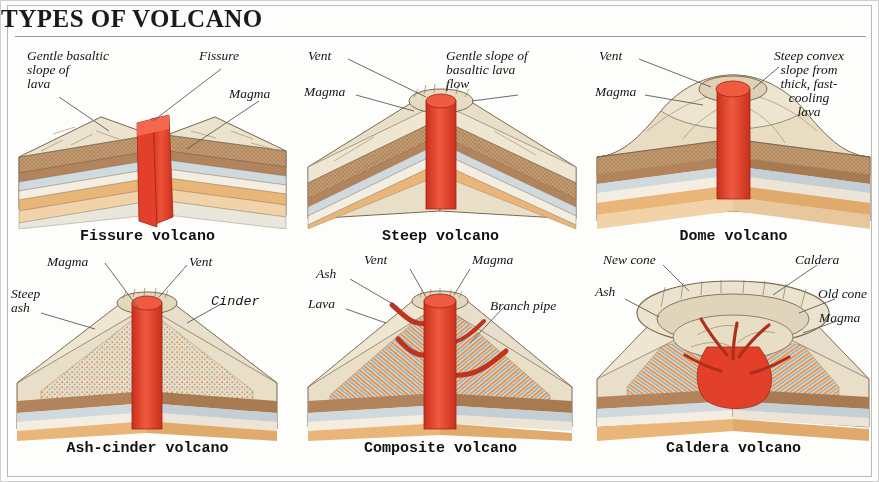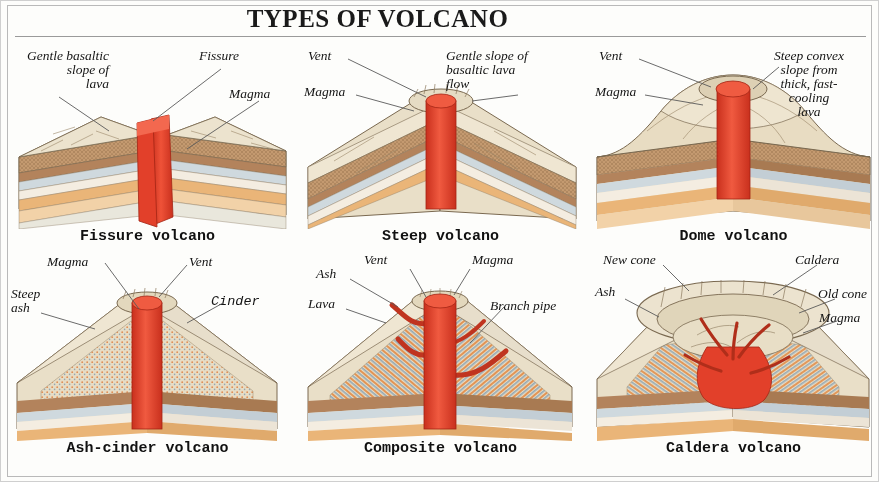--- a/index.html
+++ b/index.html
@@ -1,19 +1,19 @@
 <!DOCTYPE html>
 <html><head>
 <meta charset="utf-8">
 <style>
   html,body{margin:0;padding:0;background:#ffffff;}
   body{width:879px;height:482px;overflow:hidden;font-family:"Liberation Serif",serif;}
   #page{position:relative;width:879px;height:482px;background:#fdfdfb;box-sizing:border-box;border:1px solid #cfcfcf;}
   #frame-inner{position:absolute;left:6px;top:4px;right:6px;bottom:4px;border:1px solid #b9b9b9;box-sizing:border-box;pointer-events:none;}
-  #title{position:absolute;left:0;top:4px;width:753px;text-align:center;font-size:25px;font-weight:bold;letter-spacing:.5px;color:#1a1a1a;font-family:"Liberation Serif",serif;}
+  #title{position:absolute;left:0;top:4px;width:753px;font-size:25px;font-weight:bold;letter-spacing:.5px;color:#1a1a1a;font-family:"Liberation Serif",serif;}
   #title-rule{position:absolute;left:14px;top:35px;width:851px;height:1px;background:#9a9a9a;}
   .cell{position:absolute;width:293px;height:212px;}
   .r1{top:38px;} .r2{top:250px;}
   .c1{left:0px;} .c2{left:293px;} .c3{left:586px;}
   .caption{position:absolute;left:0;width:293px;text-align:center;bottom:6px;font-size:15px;font-weight:bold;color:#111;font-family:Liberation Mono, monospace;}
   .lbl{position:absolute;font-style:italic;font-size:13.5px;line-height:14px;color:#141414;font-family:"Liberation Serif",serif;white-space:pre-line;}
   .art{position:absolute;left:0;top:0;width:293px;height:190px;}
   svg{display:block;}
 </style>
 </head>
@@ -76,21 +76,21 @@
           </g>
         </g>
 
         <g>
           <polygon points="150,80 168,76 172,178 152,186" fill="url(#f-mag)" stroke="#a32414" stroke-width=".8"></polygon>
           <polygon points="136,84 152,80 156,188 138,182" fill="#e2402a" stroke="#a32414" stroke-width=".8"></polygon>
           <polygon points="136,84 168,76 168,90 136,97" fill="#f3684f"></polygon>
         </g>
       </svg>
     </div>
-    <div class="lbl" style="left:26px;top:10px;text-align:right;">Gentle basaltic
+    <div class="lbl" style="left:26px;top:10px;">Gentle basaltic
 slope of
 lava</div>
     <div class="lbl" style="left:198px;top:10px;">Fissure</div>
     <div class="lbl" style="left:228px;top:48px;">Magma</div>
     <svg style="position:absolute;left:0;top:0;" width="293" height="190">
       <g stroke="#5a5a5a" stroke-width=".9" fill="none">
         <path d="M58,58 L108,92"></path>
           <path d="M220,30 L152,82"></path>
           <path d="M258,62 L186,110"></path>
       </g>

